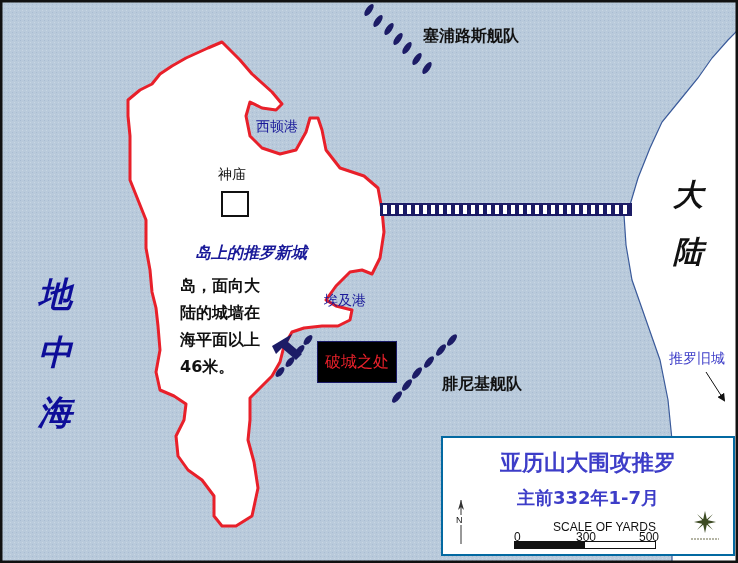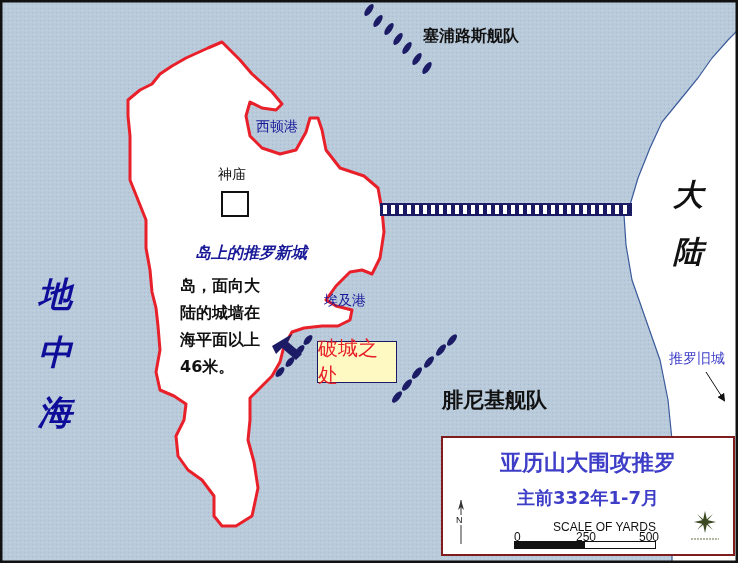--- a/index.html
+++ b/index.html
@@ -2,24 +2,24 @@
 <html><head>
 <meta charset="utf-8">
 <style>
   html, body { margin:0; padding:0; }
   body { width:738px; height:563px; overflow:hidden; background:#fff; font-family:"DejaVu Sans", sans-serif; }
   #map { position:relative; width:738px; height:563px; }
   #map svg.base { position:absolute; left:0; top:0; }
   .lbl { position:absolute; white-space:nowrap; font-weight:bold; }
   .black { color:#111; }
   .navy { color:#1a1a99; }
-  .legend { position:absolute; left:441px; top:436px; width:290px; height:116px; background:#fff; border:2px solid #7f1d1d; }
+  .legend { position:absolute; left:441px; top:436px; width:290px; height:116px; background:#fff; border:2px solid #0369a1; }
   .legend .title { position:absolute; left:0; width:100%; text-align:center; font-weight:bold; color:#3d3dc8; }
   .scale-label { position:absolute; font-family:"Liberation Sans", sans-serif; font-size:12px; color:#111; }
-  .breach-box { position:absolute; left:317px; top:341px; width:78px; height:40px; background:#fef9c3; border:1px solid #1a1a66; display:flex; align-items:center; justify-content:center; color:#e8202a; font-size:20px; }
+  .breach-box { position:absolute; left:317px; top:341px; width:78px; height:40px; background:#000000; border:1px solid #1a1a66; display:flex; align-items:center; justify-content:center; color:#e8202a; font-size:16px; }
 </style>
 </head>
 <body>
 
 <div id="map">
   <svg class="base" width="738" height="563" viewBox="0 0 738 563">
     <defs>
       <pattern id="seaTex" width="4" height="4" patternUnits="userSpaceOnUse">
         <rect width="4" height="4" fill="#b9cadb"></rect>
         <rect x="0" y="0" width="1" height="1" fill="#a9bcd2"></rect>
@@ -116,21 +116,21 @@
     <div class="lbl black" style="position:static;font-size:16px;line-height:27px;">海平面以上</div>
     <div class="lbl black" style="position:static;font-size:16px;line-height:27px;">46米。</div>
   </div>
 
   <div class="lbl navy" style="left:324px;top:292px;font-size:14px;font-weight:normal;">埃及港</div>
 
   <div class="lbl black" style="left:673px;top:175px;font-size:30px;font-style:italic;">大</div>
   <div class="lbl black" style="left:673px;top:232px;font-size:30px;font-style:italic;">陆</div>
   <div class="lbl" style="left:669px;top:350px;font-size:14px;font-weight:normal;color:#3d3dc8;">推罗旧城</div>
 
-  <div class="lbl black" style="left:442px;top:386px;font-size:21px;text-align:center;">腓尼基舰队</div>
+  <div class="lbl black" style="left:442px;top:374px;font-size:16px;text-align:center;">腓尼基舰队</div>
 
   <div class="breach-box">
     <span>破城之处</span>
   </div>
 
   <div class="lbl navy" style="left:38px;top:272px;font-size:34px;font-style:italic;color:#0d0d99;">地</div>
   <div class="lbl navy" style="left:38px;top:330px;font-size:34px;font-style:italic;color:#0d0d99;">中</div>
   <div class="lbl navy" style="left:38px;top:390px;font-size:34px;font-style:italic;color:#0d0d99;">海</div>
 
   <div class="legend">
@@ -138,21 +138,21 @@
     <div class="title" style="top:48px;font-size:18px;">主前332年1-7月</div>
 
     <svg style="position:absolute;left:12px;top:60px;" width="14" height="48">
       <line x1="6" y1="2" x2="6" y2="46" stroke="#333" stroke-width="1"></line>
       <path d="M6,2 L3,12 L6,9 L9,12 Z" fill="#333"></path>
     </svg>
     <div class="scale-label" style="left:13px;top:77px;font-size:9px;background:#fff;">N</div>
 
     <div class="scale-label" style="left:110px;top:82px;">SCALE OF YARDS</div>
     <div class="scale-label" style="left:71px;top:92px;">0</div>
-    <div class="scale-label" style="left:133px;top:92px;">250</div>
+    <div class="scale-label" style="left:133px;top:92px;">300</div>
     <div class="scale-label" style="left:196px;top:92px;">500</div>
     <div style="position:absolute;left:71px;top:103px;width:140px;height:6px;border:1px solid #111;background:linear-gradient(to right,#111 0 50%,#fff 50% 100%);"></div>
 
     <svg style="position:absolute;left:244px;top:70px;" width="36" height="36">
       <g fill="#3c4a22" transform="translate(18 14)">
         <polygon points="0,-11 2,-2 0,0 -2,-2"></polygon>
           <polygon points="0,11 2,2 0,0 -2,2"></polygon>
         <polygon points="-11,0 -2,-2 0,0 -2,2"></polygon>
           <polygon points="11,0 2,-2 0,0 2,2"></polygon>
         <polygon points="-8,-8 -1,-2 0,0 -2,-1"></polygon>

